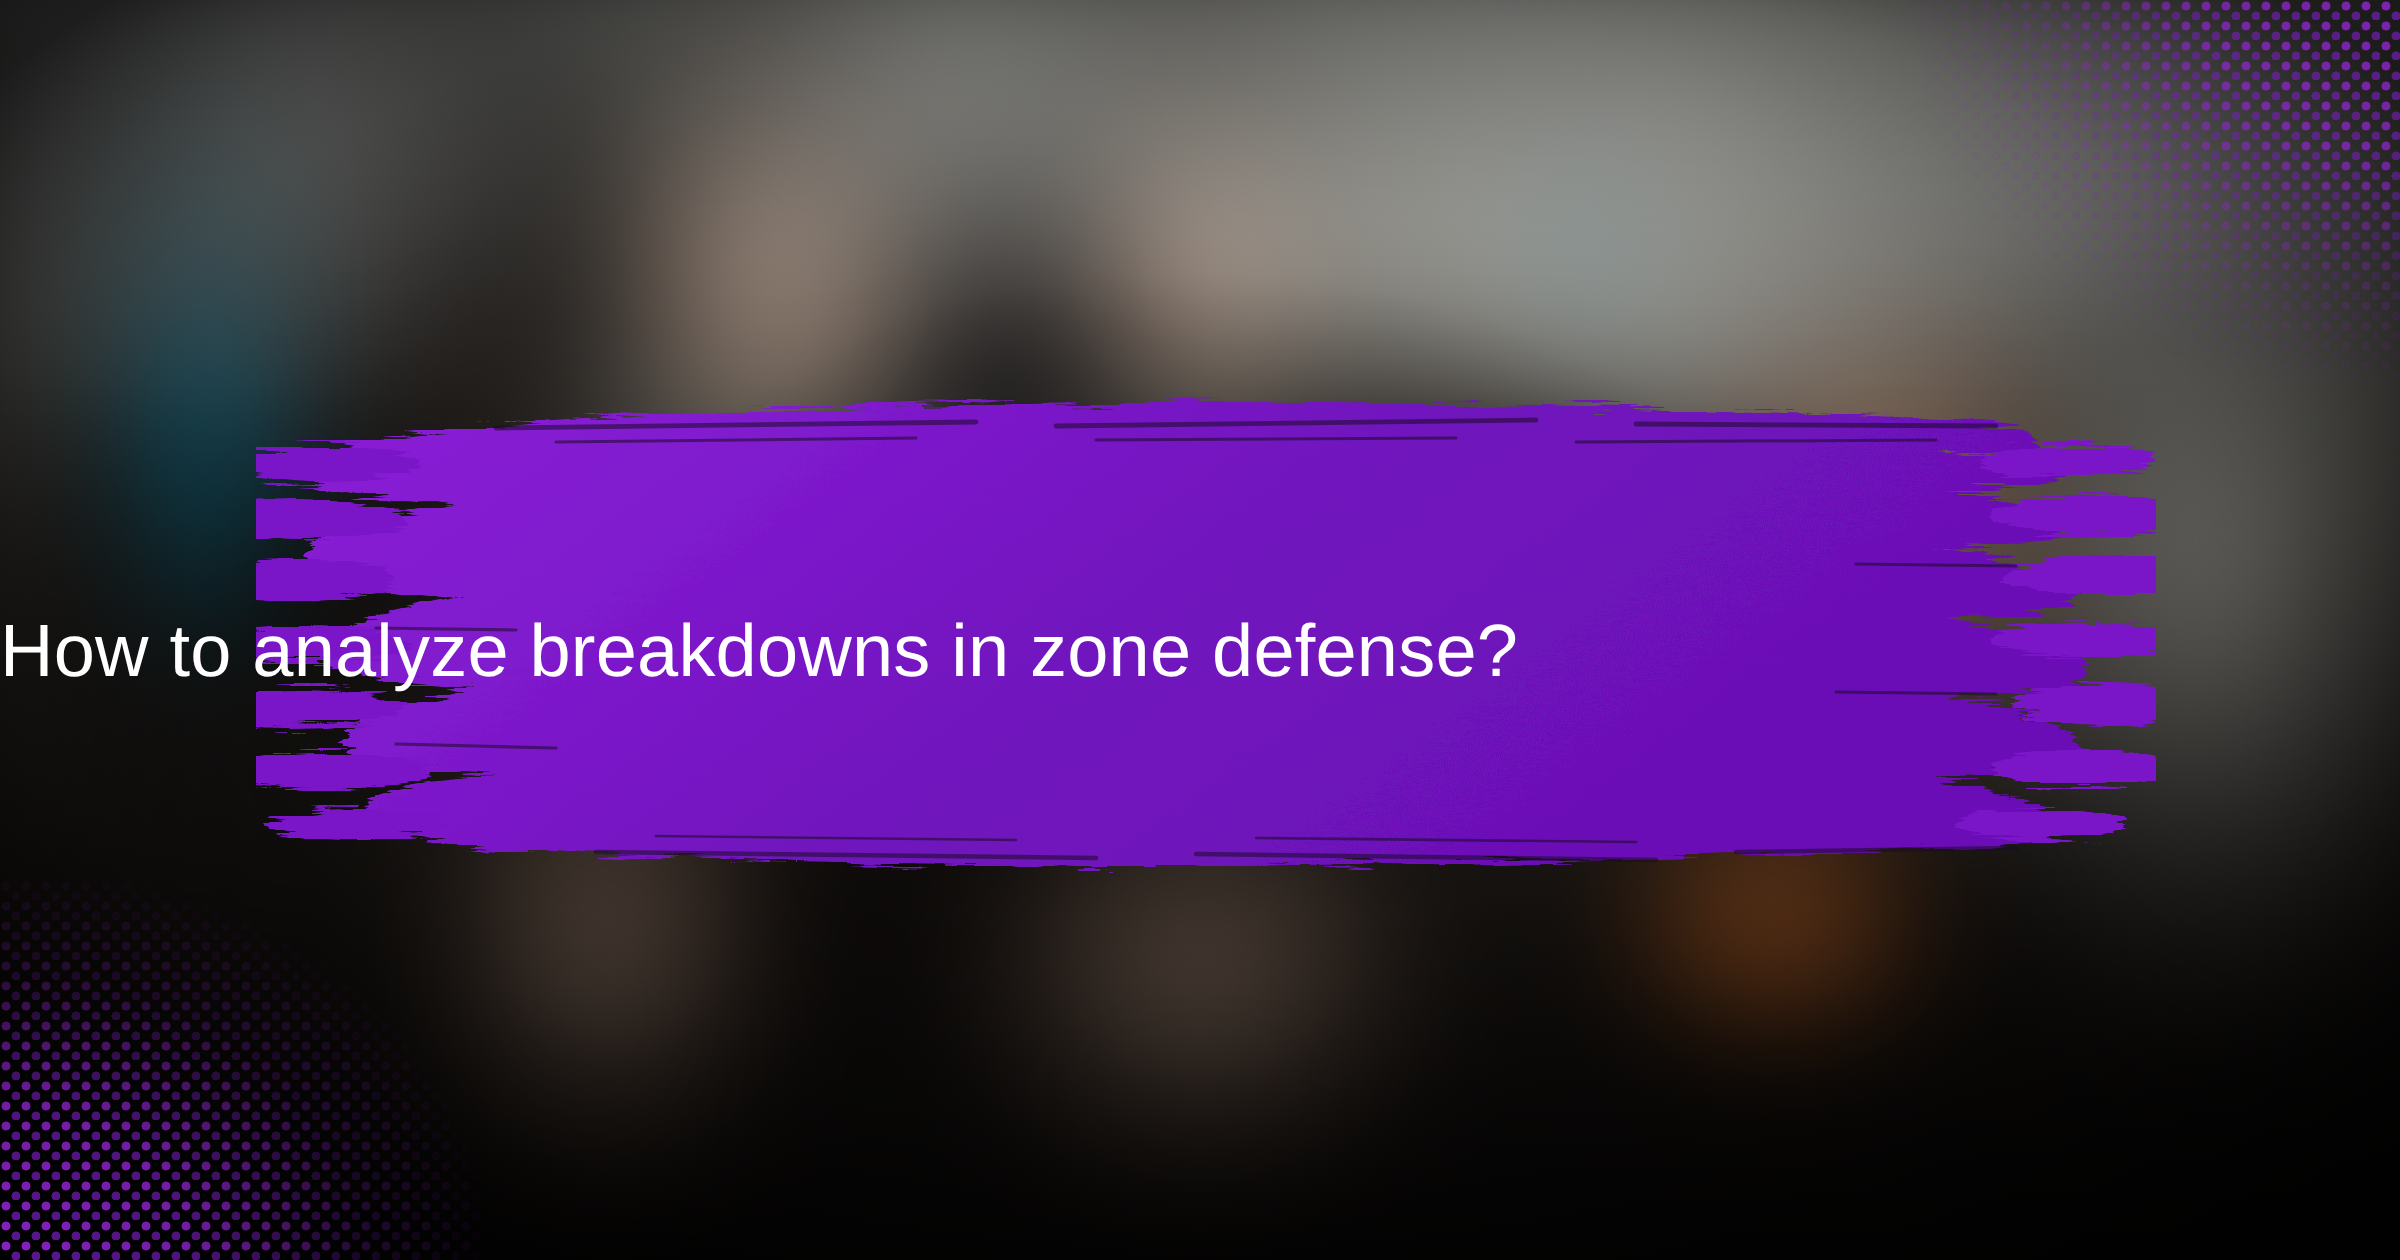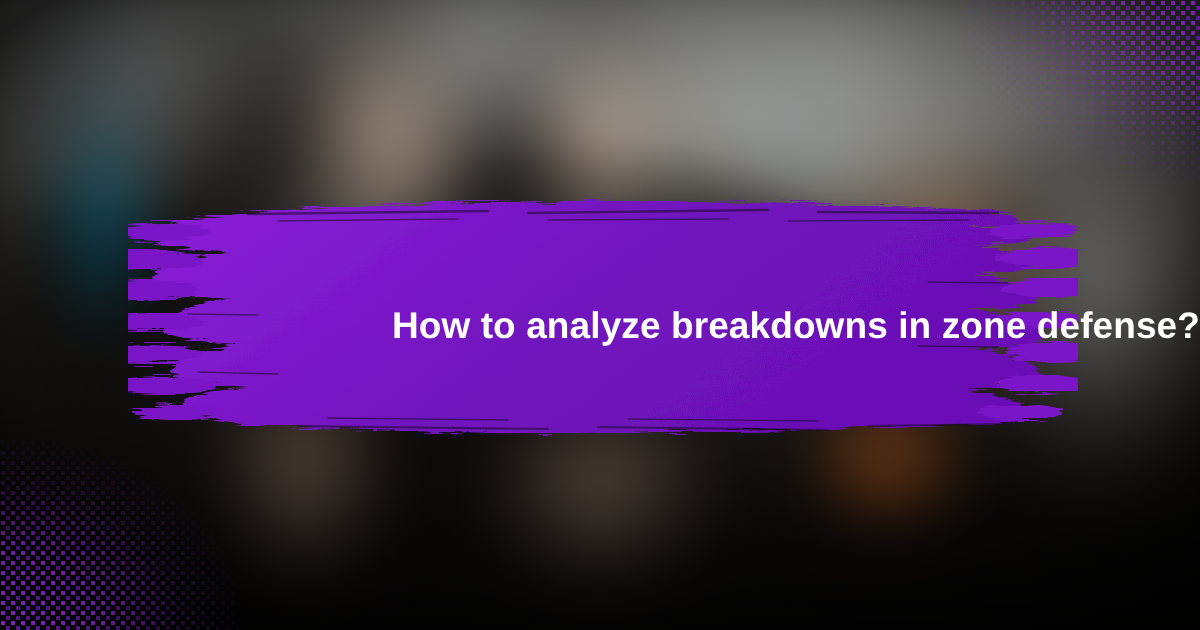--- a/index.html
+++ b/index.html
@@ -96,24 +96,24 @@
     height: 264px;
   }
   .brush-wrap svg { display: block; width: 100%; height: 100%; }
 
   
   .headline {
     position: absolute;
     left: 0;
     top: 303px;
     width: 1200px;
-    text-align: right;
+    text-align: left;
     color: #ffffff;
     font-size: 37px;
-    font-weight: 700;
+    font-weight: 400;
     letter-spacing: 0.1px;
     line-height: 46px;
     white-space: nowrap;
     text-rendering: geometricPrecision;
   }
 </style>
 </head>
 <body>
 
 <div id="stage">

